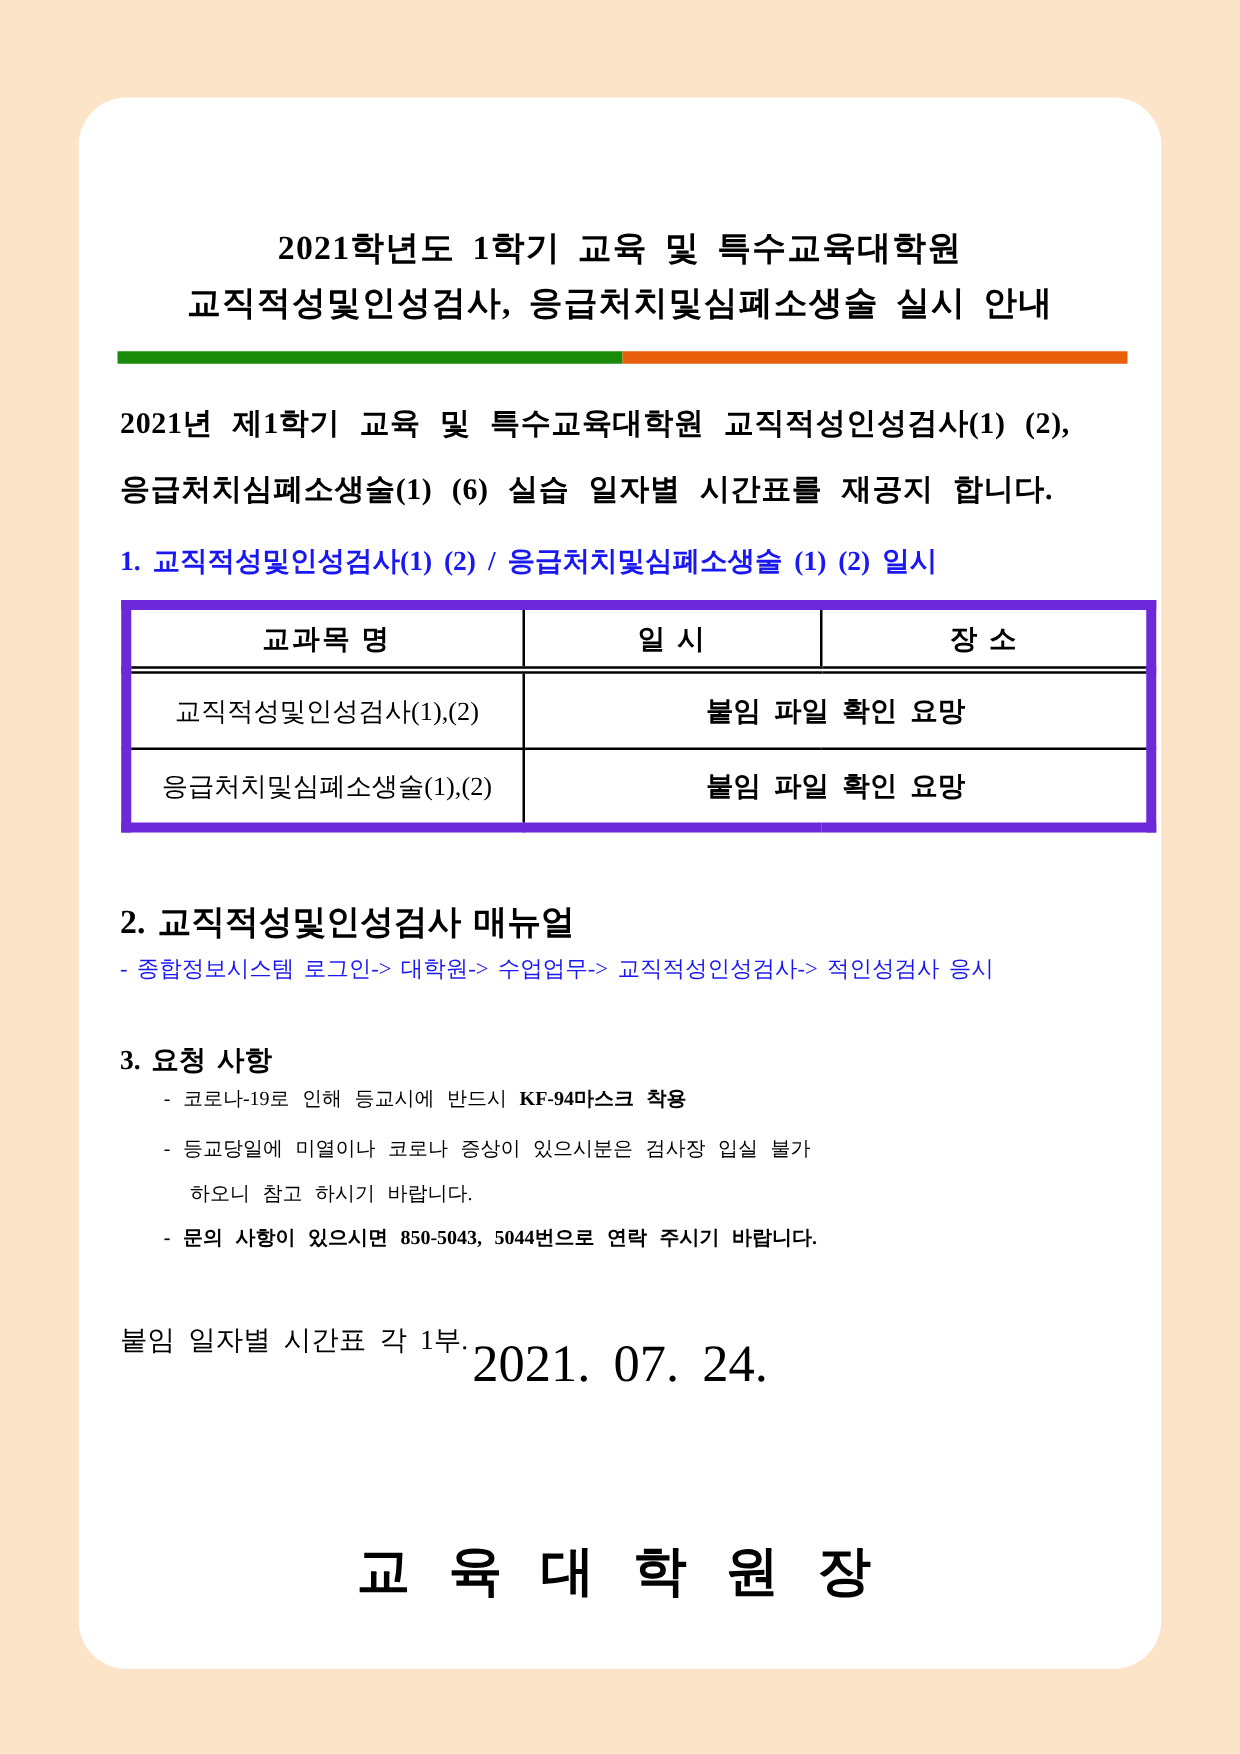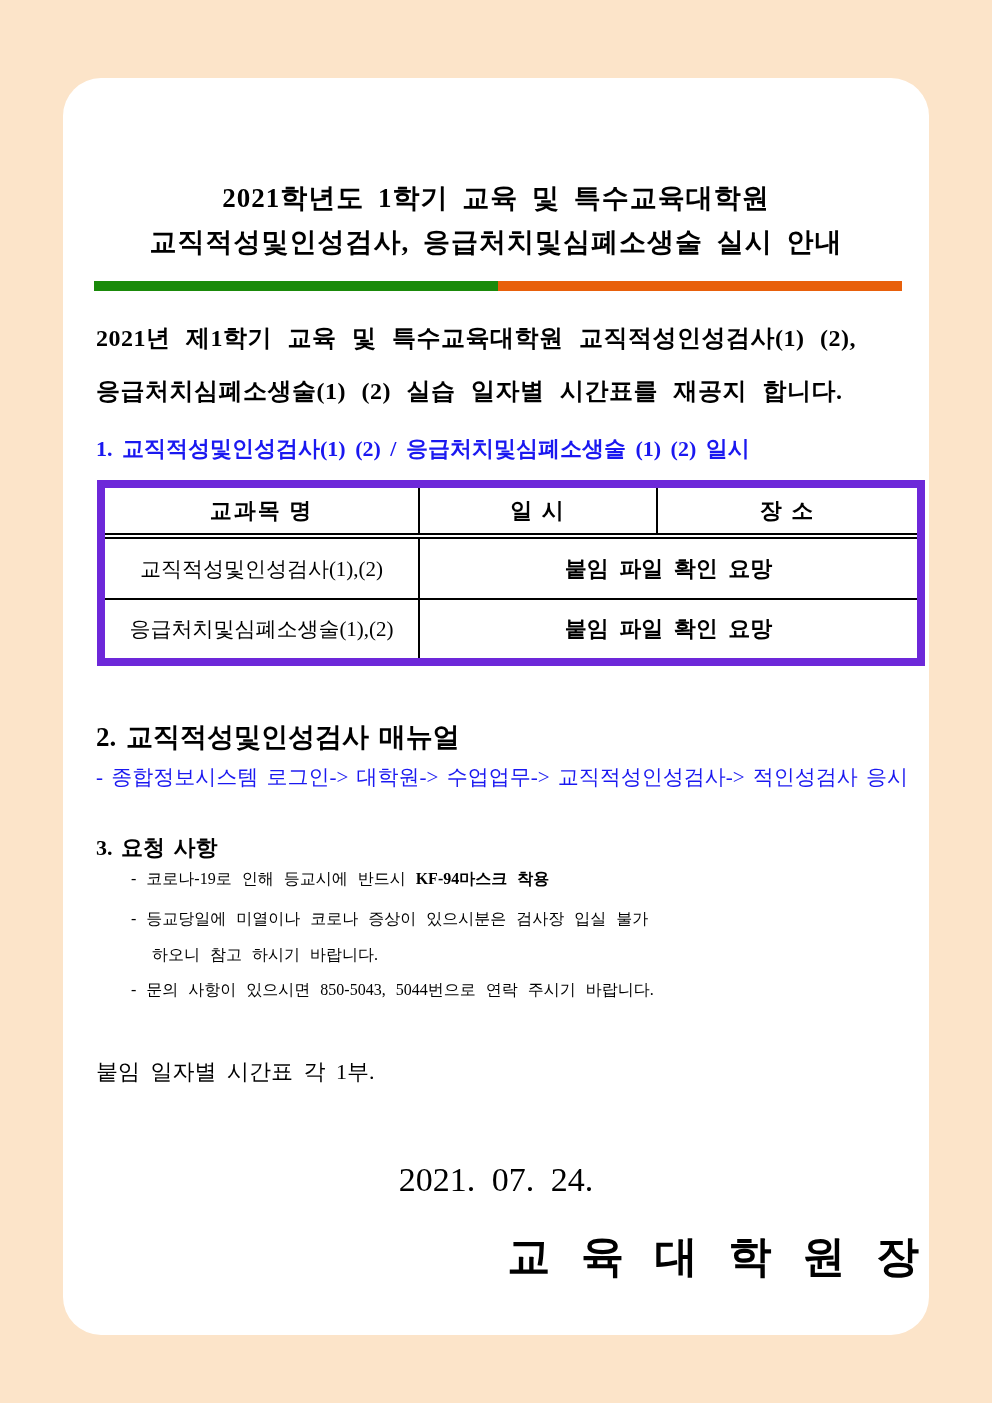--- a/index.html
+++ b/index.html
@@ -78,61 +78,61 @@
     letter-spacing:2px;
     border-bottom:6px double #000;
   }
   .schedule-table td { height:63px; font-size:21px; }
   .schedule-table td.detail-cell { font-size:22px; font-weight:bold; word-spacing:5px; }
   .col-subject { width:318px; }
   .col-when { width:238px; }
   .col-where { width:264px; }
 
   .sec2-heading { top:641px; font-size:27px; font-weight:bold; word-spacing:3px; }
-  .sec2-path   { top:685px; font-size:21px; word-spacing:3px; white-space:nowrap; }
+  .sec2-path   { top:685px; font-size:18px; word-spacing:3px; white-space:nowrap; }
 
   .sec3-heading { top:755px; font-size:22px; font-weight:bold; word-spacing:3px; }
   .bullet { font-size:16px; word-spacing:6px; white-space:nowrap; }
   .b1  { top:791px; left:68px; }
   .b2a { top:831px; left:68px; }
   .b2b { top:867px; left:89px; }
-  .b3  { top:902px; left:68px; }
+  .b3  { top:902px; left:68px;font-weight:bold; }
   .bold-part { font-weight:bold; }
 
   .attachment { top:979px; font-size:22px; word-spacing:5px; }
 
   .date-line {
-    left:0; right:0; top:1083px;
+    left:0; right:0; top:990px;
     text-align:center;
-    font-size:34px;
+    font-size:42px;
     word-spacing:8px;
   }
   .signature-line {
     left:0; right:0; top:1150px;
-    text-align:right;
+    text-align:center;
     font-size:43px; font-weight:bold;
     letter-spacing:10px;
   }
 </style>
 </head>
 <body>
 
 <div class="page">
   <div class="card">
 
     <div class="abs title-line title-1">2021학년도 1학기 교육 및 특수교육대학원</div>
     <div class="abs title-line title-2">교직적성및인성검사, 응급처치및심폐소생술 실시 안내</div>
 
     <div class="divider">
       <div class="half green"></div>
       <div class="half orange"></div>
     </div>
 
     <div class="abs intro-line intro-1">2021년 제1학기 교육 및 특수교육대학원 교직적성인성검사(1) (2),</div>
-    <div class="abs intro-line intro-2">응급처치심폐소생술(1) (2) 실습 일자별 시간표를 재공지 합니다.</div>
+    <div class="abs intro-line intro-2">응급처치심폐소생술(1) (6) 실습 일자별 시간표를 재공지 합니다.</div>
 
     <div class="abs sec1-heading sec-blue">1. 교직적성및인성검사(1) (2) / 응급처치및심폐소생술 (1) (2) 일시</div>
 
     <table class="schedule-table">
       <colgroup>
         <col class="col-subject">
           <col class="col-when">
           <col class="col-where">
       </colgroup>
       <thead>

